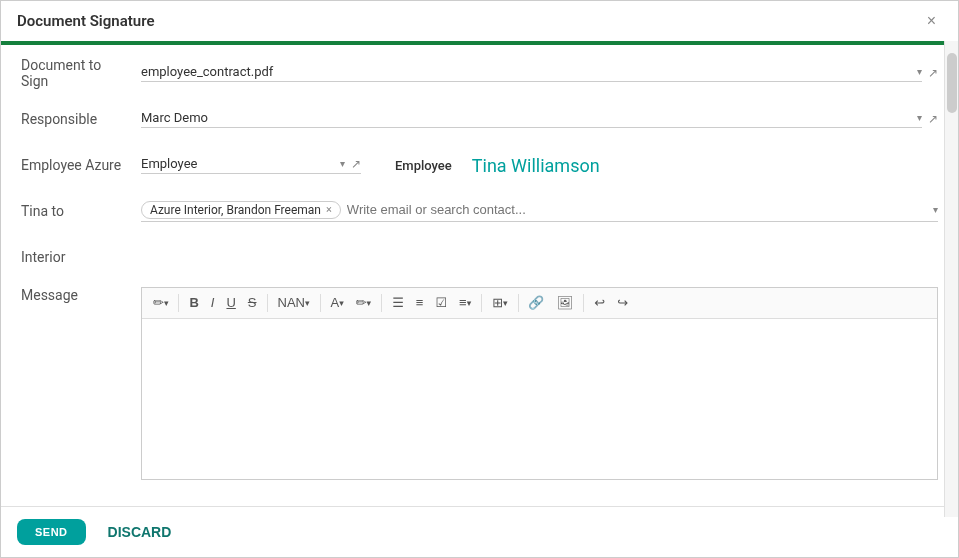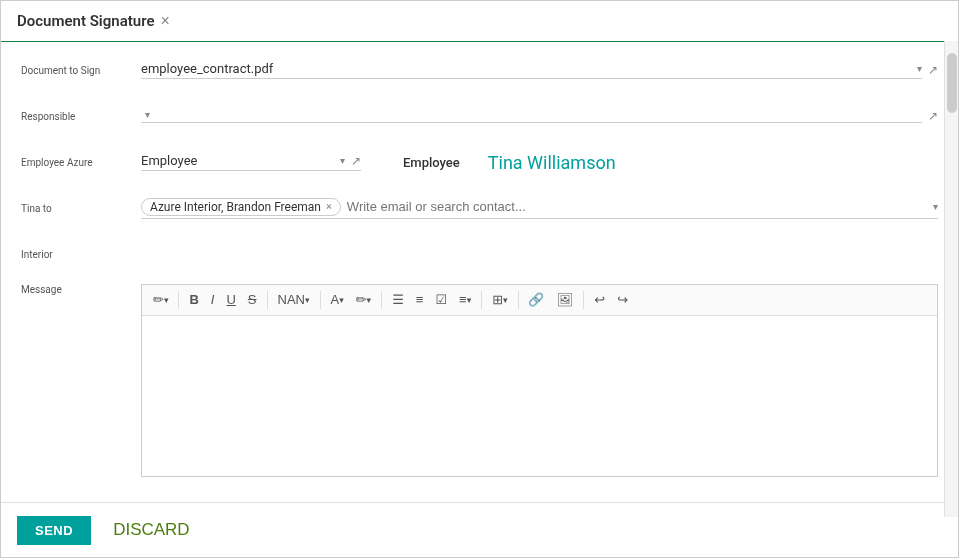--- a/index.html
+++ b/index.html
@@ -17,24 +17,25 @@
       height: 558px;
       background: #fff;
       border: 1px solid #ccc;
       display: flex;
       flex-direction: column;
       position: relative;
       box-shadow: 0 2px 12px rgba(0,0,0,0.15);
     }
     .modal-header {
       background: #fff;
-      border-bottom: 1px solid #15803d;
+      border-bottom: 4px solid #15803d;
       padding: 10px 16px;
       display: flex;
       align-items: center;
+      justify-content: space-between;
       flex-shrink: 0;
     }
     .modal-title {
       font-size: 15px;
       font-weight: 600;
       color: #333;
     }
     .close-btn {
       cursor: pointer;
       color: #888;
@@ -55,21 +56,21 @@
     .form-row {
       display: flex;
       align-items: center;
       margin-bottom: 14px;
       min-height: 32px;
     }
     .form-label {
       width: 120px;
       flex-shrink: 0;
       color: #555;
-      font-size: 10px;
+      font-size: 14px;
       padding-right: 10px;
     }
     .form-field {
       flex: 1;
       display: flex;
       align-items: center;
     }
     .input-with-icon {
       flex: 1;
       display: flex;
@@ -93,21 +94,21 @@
     }
     .external-icon {
       color: #888;
       font-size: 12px;
       margin-left: 6px;
       cursor: pointer;
     }
     .employee-role-row {
       display: flex;
       align-items: center;
-      gap: 12px;
+      gap: 4px;
     }
     .role-select-wrapper {
       display: flex;
       align-items: center;
       border-bottom: 1px solid #ccc;
       padding-bottom: 2px;
       width: 220px;
     }
     .role-select-wrapper .input-text {
       width: 180px;
@@ -233,33 +234,33 @@
       align-items: center;
       gap: 10px;
       flex-shrink: 0;
       background: #fff;
     }
     .btn-send {
       background: #00a09d;
       color: #fff;
       border: none;
       padding: 7px 18px;
-      font-size: 13px;
+      font-size: 11px;
       font-weight: 600;
       cursor: pointer;
-      border-radius: 0;
+      border-radius: 8px;
       letter-spacing: 0.5px;
     }
     .btn-discard {
       background: none;
-      color: #4d7c0f;
+      color: #0f766e;
       border: none;
       padding: 7px 12px;
-      font-size: 17px;
-      font-weight: 400;
+      font-size: 14px;
+      font-weight: 700;
       cursor: pointer;
       border-radius: 2px;
     }
     .scrollbar-area {
       position: absolute;
       right: 0;
       top: 40px;
       bottom: 40px;
       width: 14px;
       background: #f5f5f5;
@@ -296,20 +297,21 @@
             <span class="dropdown-arrow">▾</span>
           </div>
           <span class="external-icon">↗</span>
         </div>
       </div>
 
       <div class="form-row">
         <div class="form-label">Responsible</div>
         <div class="form-field">
           <div class="input-with-icon">
+            <span class="input-text">Marc Demo</span>
             <span class="dropdown-arrow">▾</span>
           </div>
           <span class="external-icon">↗</span>
         </div>
       </div>
 
       <div class="form-row">
         <div class="form-label">Employee Azure</div>
         <div class="form-field employee-role-row">
           <div class="role-select-wrapper">

